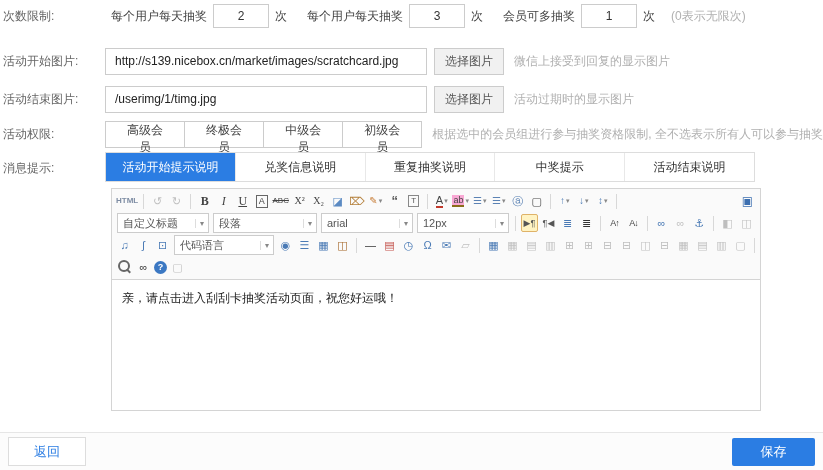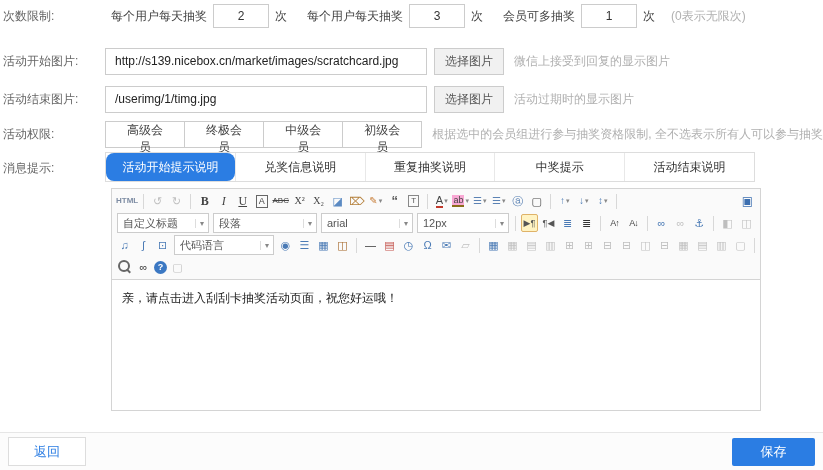--- a/index.html
+++ b/index.html
@@ -39,21 +39,21 @@
   .btn-group .mbtn:first-child { margin-left:0; }
   .row5 { align-items:flex-start; margin-bottom:6px; }
   .tabs {
     display:flex; width:650px; border:1px solid #ddd; background:#fff; height:30px;
   }
   .tab {
     flex:1; text-align:center; line-height:29px; color:#333; cursor:pointer;
     border-left:1px solid #e8e8e8; overflow:hidden; white-space:nowrap;
   }
   .tab:first-child { border-left:none; }
-  .tab.active { background:var(--accent); color:#fff; border-left:none;border-radius:8px; }
+  .tab.active { background:var(--accent); color:#fff; border-left:none; }
   
   .editor { margin-left:108px; width:650px; border:1px solid #d4d4d4; }
   .toolbar { background:#fafafa; border-bottom:1px solid #d4d4d4; padding:1px 3px; }
   .tb-row { display:flex; align-items:center; height:22px; white-space:nowrap; overflow:hidden; }
   .tb-btn {
     display:inline-flex; align-items:center; justify-content:center;
     min-width:17px; height:18px; margin:0 1px; cursor:pointer;
     font-size:11px; color:#444; flex:none;
   }
   .tb-btn i { font-style:normal; line-height:16px; }

